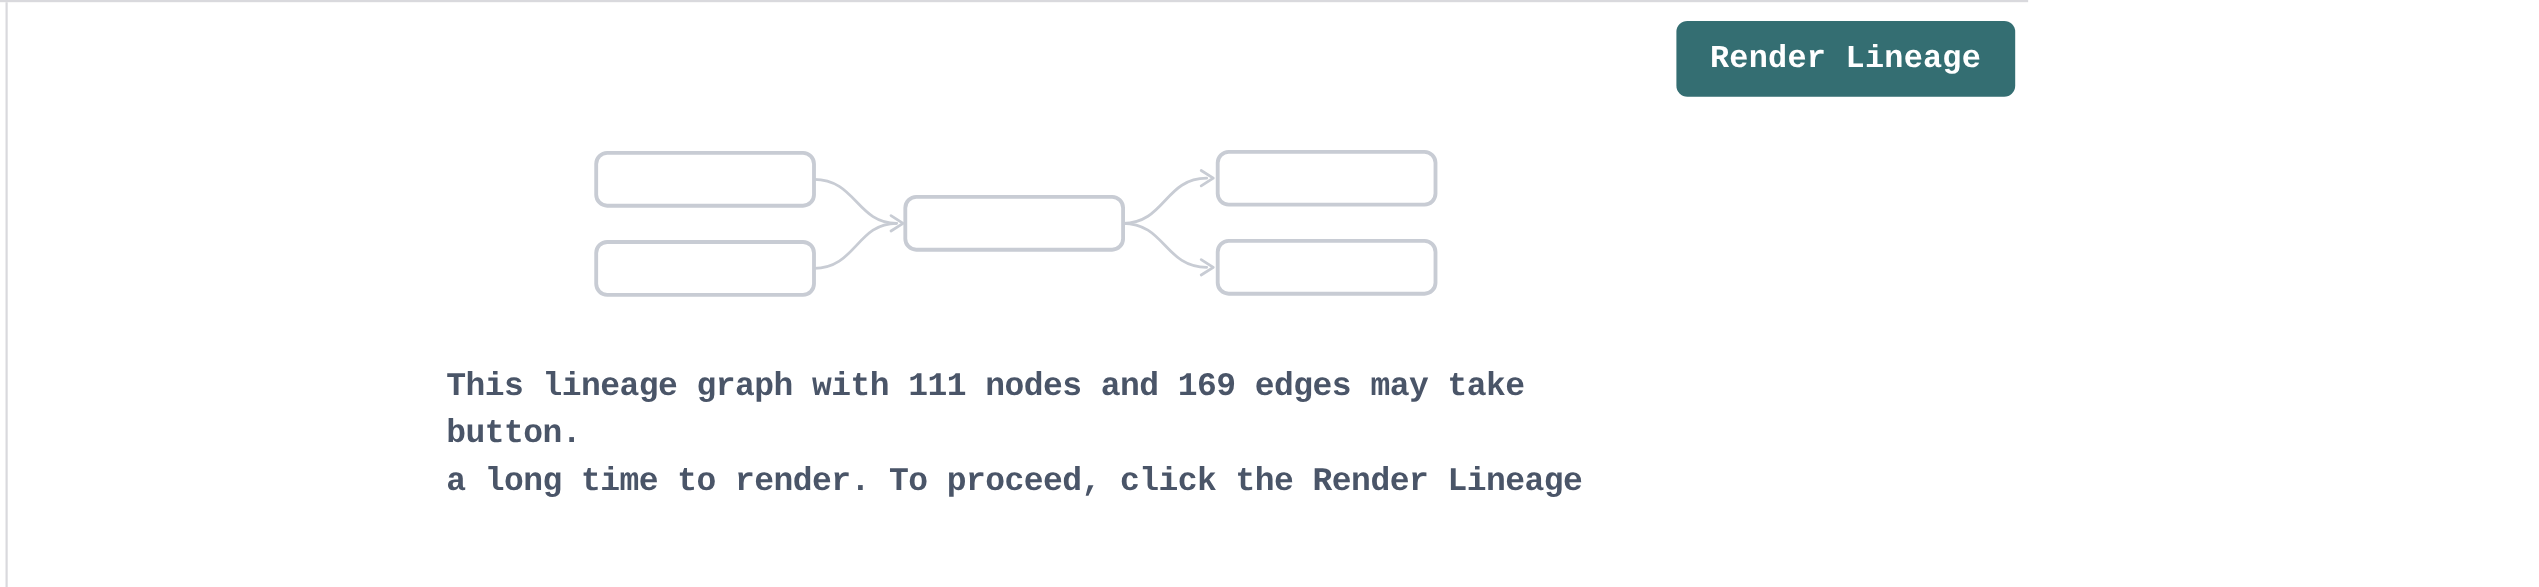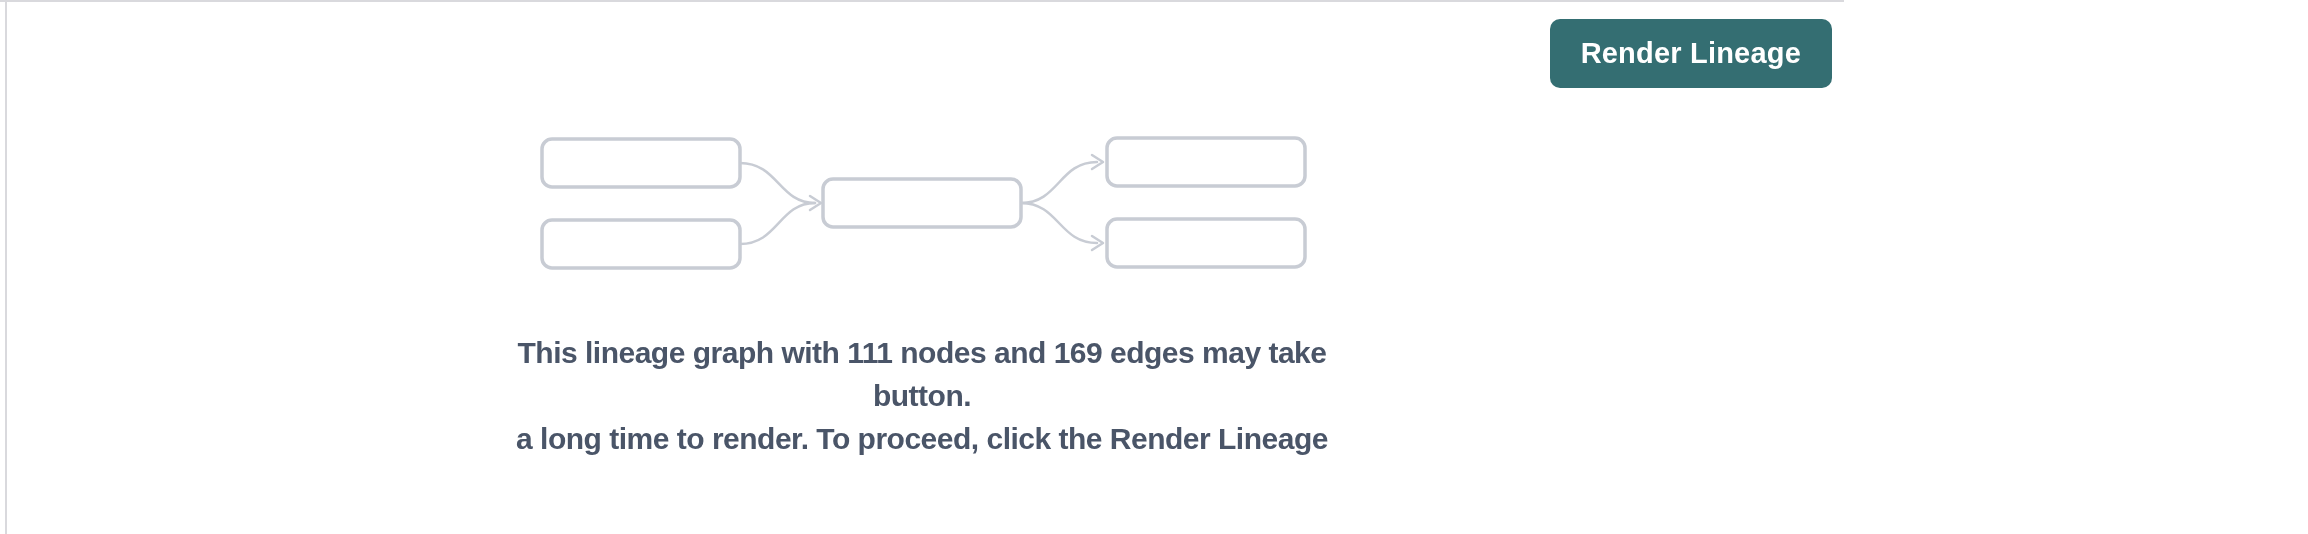--- a/index.html
+++ b/index.html
@@ -7,20 +7,21 @@
     padding: 0;
     background: #ffffff;
     font-family: "Liberation Sans", sans-serif;
   }
   .stage {
     position: relative;
     width: 1844px;
     height: 534px;
     background: var(--panel-bg, #ffffff);
     overflow: hidden;
+    font-family: Liberation Mono, monospace;
   }
   .panel {
     position: absolute;
     inset: 0;
     border-top: 2px solid var(--divider, #d9d9dd);
     box-sizing: border-box;
   }
   .resize-handle {
     position: absolute;
     left: 5px;
@@ -67,21 +68,21 @@
     stroke: var(--node-border, #c8ccd4);
     stroke-width: 2.5;
     stroke-linecap: round;
     stroke-linejoin: round;
   }
   .message {
     position: absolute;
     top: 331px;
     left: 50%;
     transform: translateX(-50%);
-    text-align: center;
+    text-align: left;
     font-size: 30px;
     font-weight: 700;
     line-height: 43px;
     letter-spacing: -0.5px;
     color: var(--message-text, #4a5568);
     white-space: nowrap;
   }
 </style>
 </head>
 <body>

